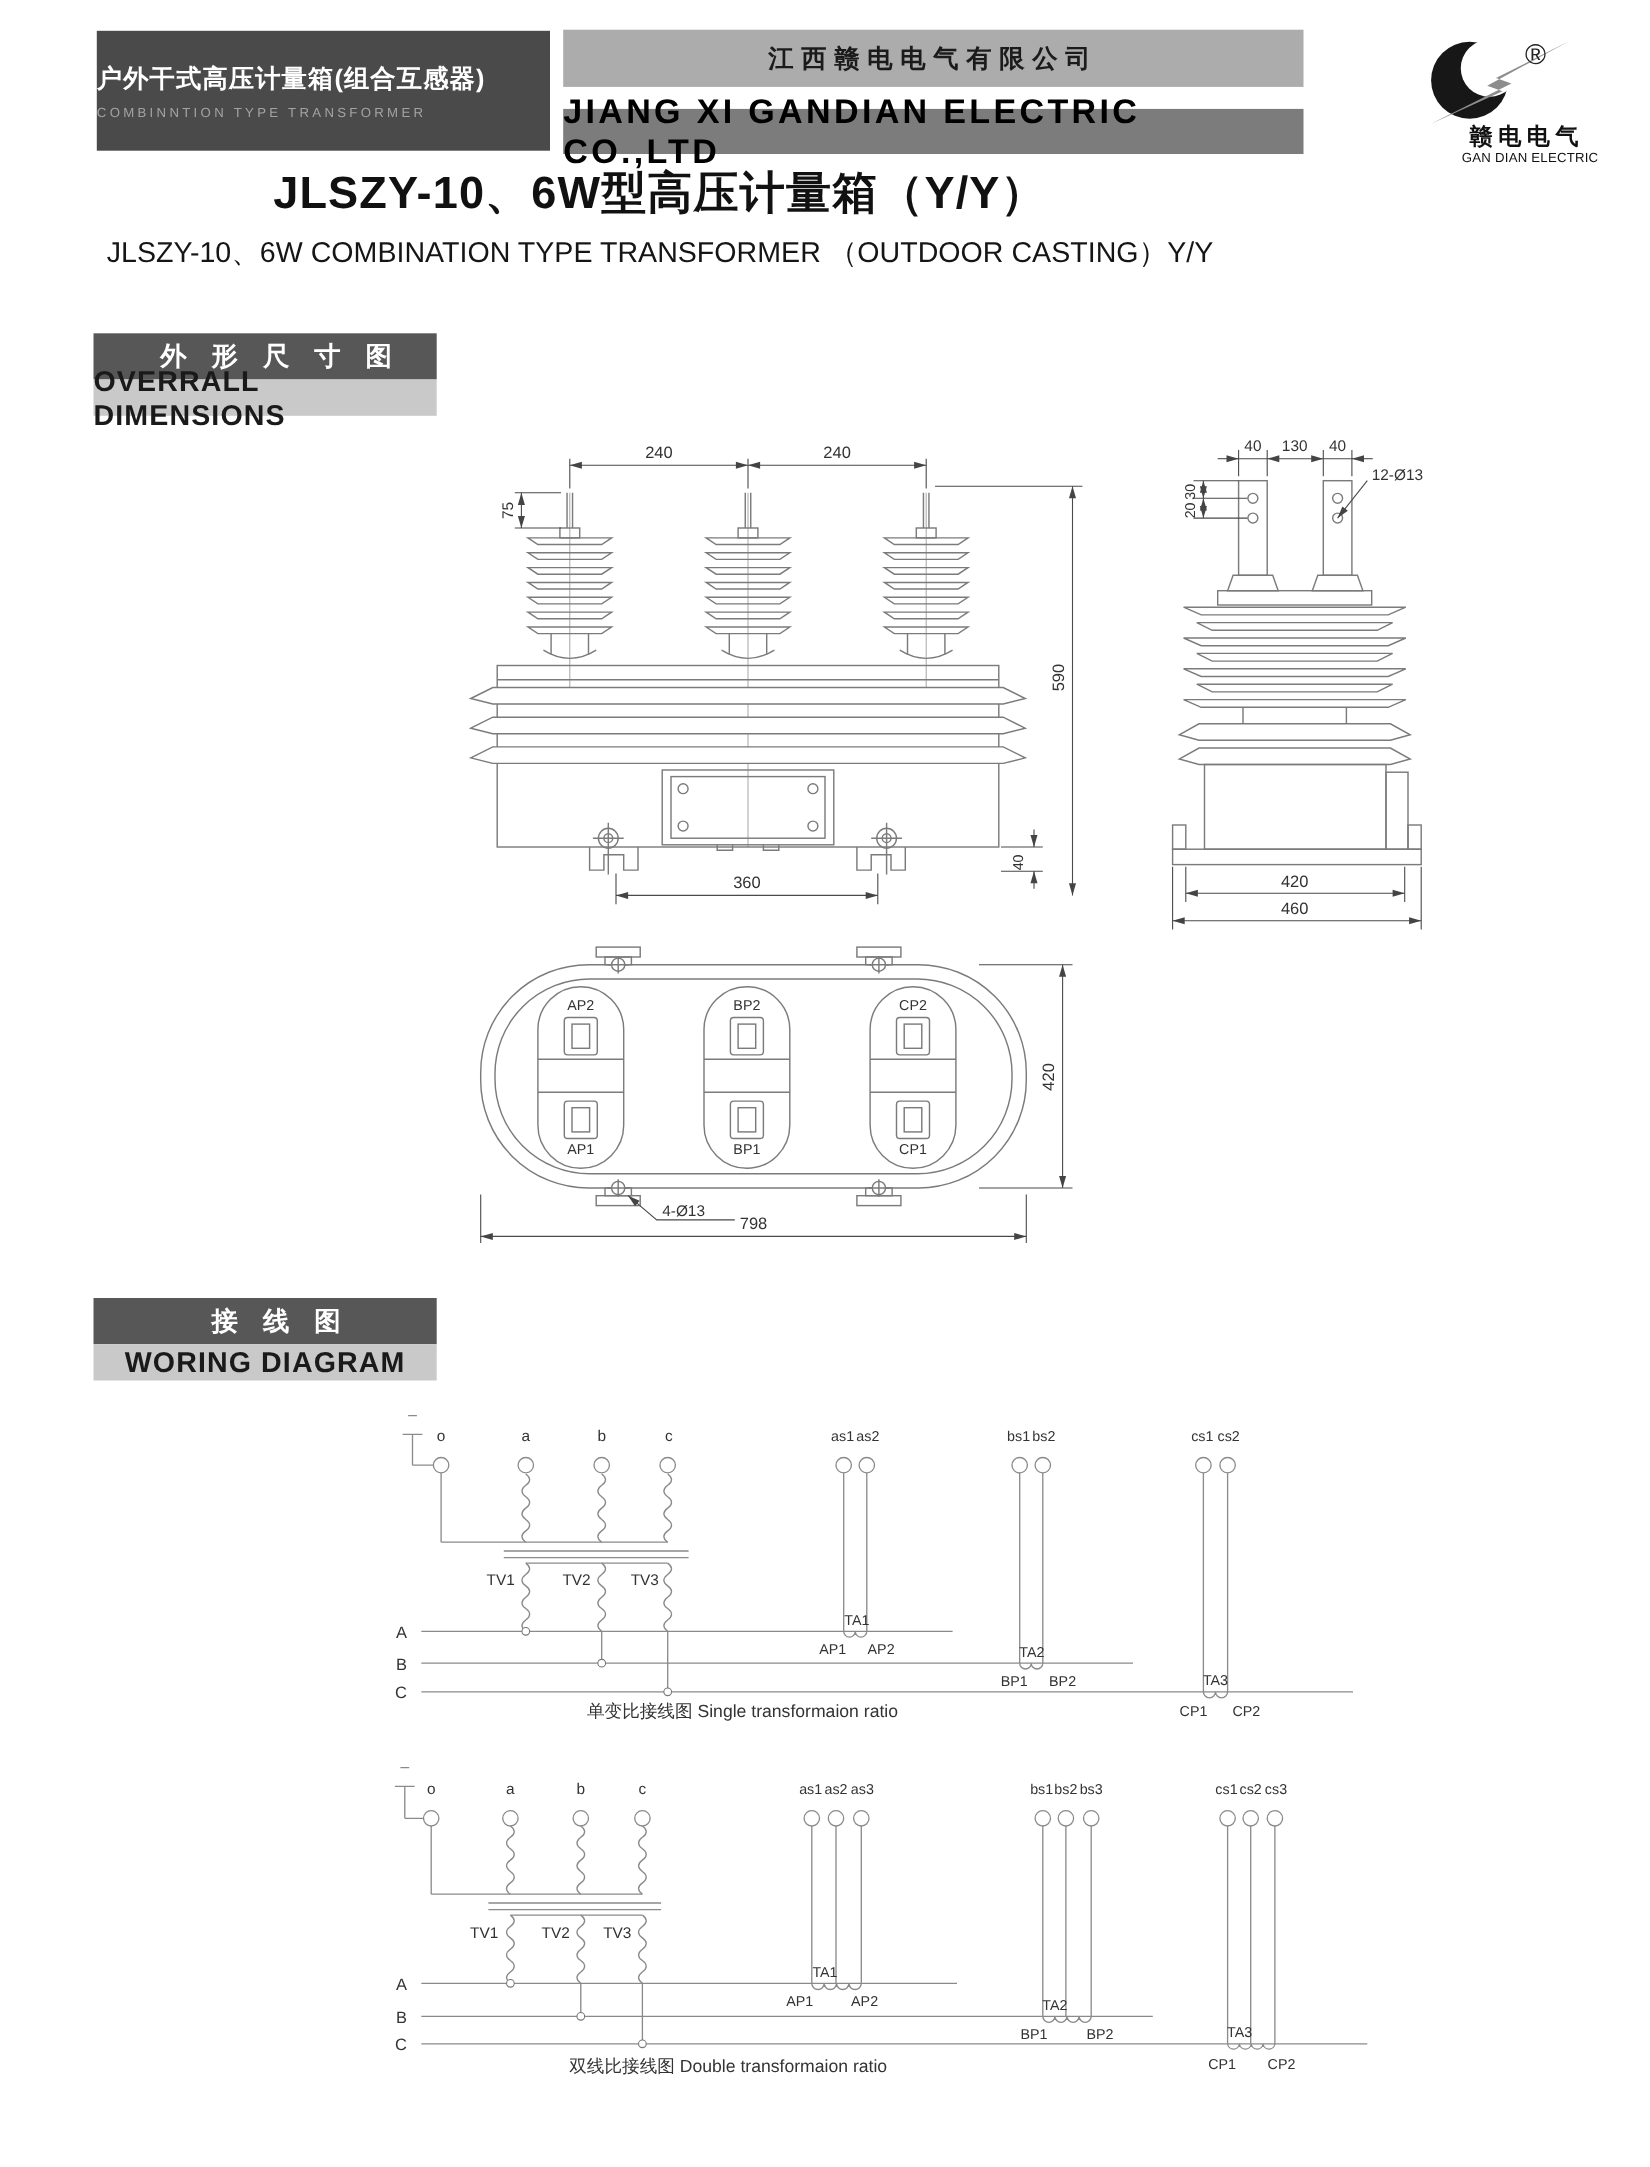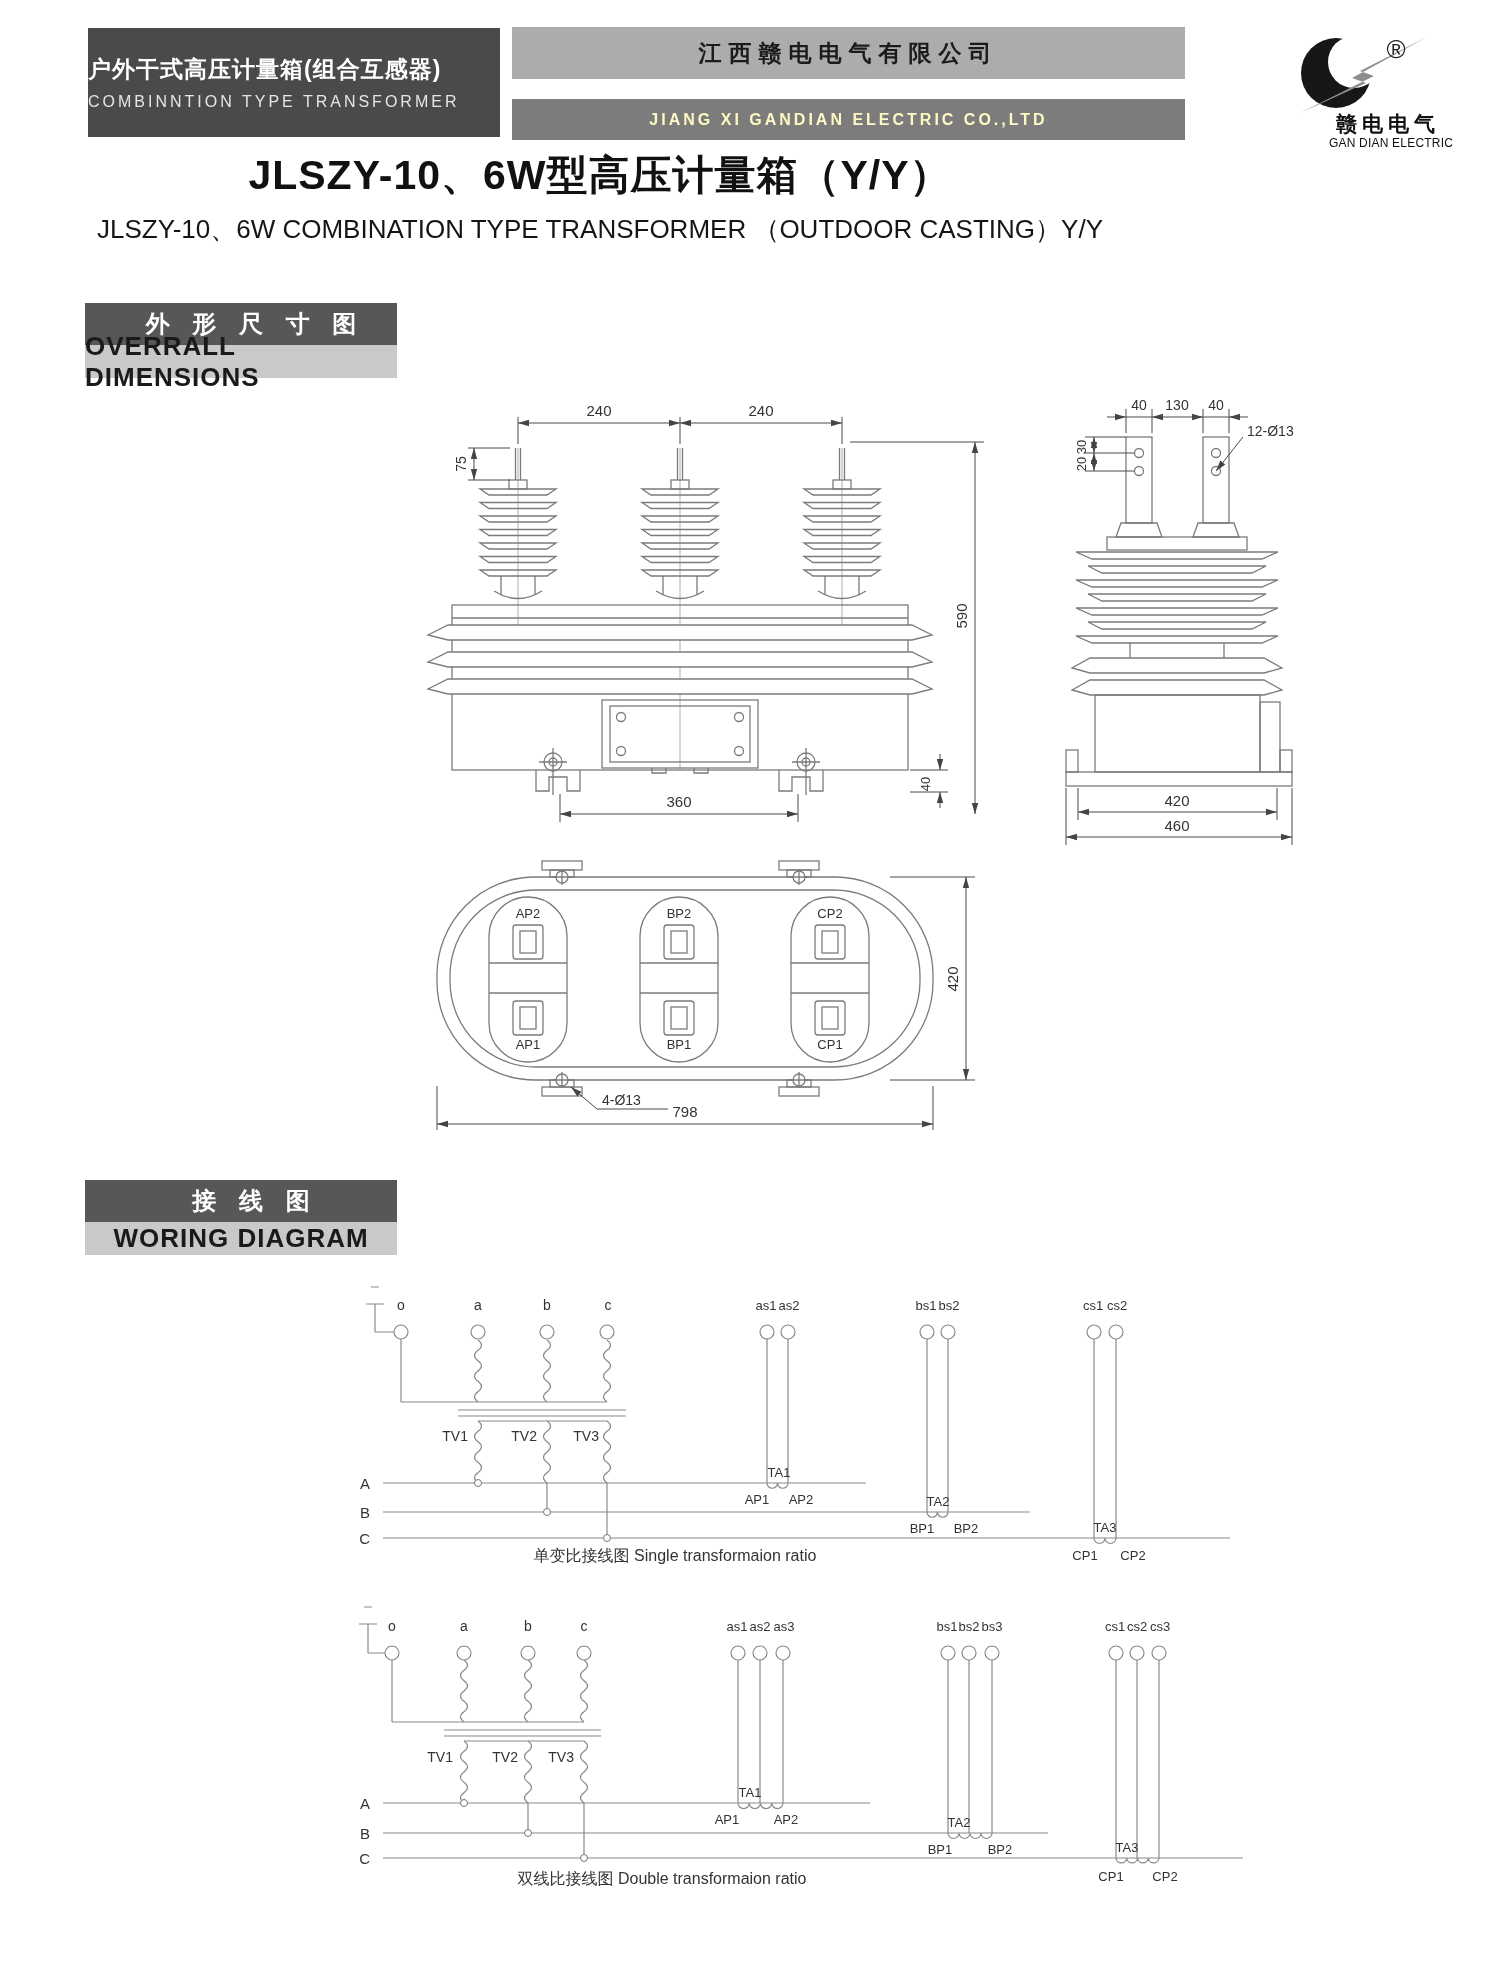--- a/index.html
+++ b/index.html
@@ -3,27 +3,27 @@
 <meta charset="utf-8">
 <style>
   html,body{margin:0;padding:0;background:#e8e8e8;}
   .page{position:relative;width:1500px;height:1970px;background:#ffffff;overflow:hidden;
         font-family:"Liberation Sans",sans-serif;color:#111;}
   .abs{position:absolute;}
   
   .banner-left{left:88px;top:28px;width:412px;height:109px;background:#4a4a4a;color:#fff;
     display:flex;flex-direction:column;justify-content:center;box-sizing:border-box;}
   .banner-left .zh{font-size:23px;font-weight:bold;letter-spacing:1px;}
-  .banner-left .en{font-size:16px;letter-spacing:3px;color:#e5e5e5;margin-top:8px;}
+  .banner-left .en{font-size:12px;letter-spacing:3px;color:#a3a3a3;margin-top:8px;}
   .banner-right-top{left:512px;top:27px;width:673px;height:52px;background:#acacac;
     display:flex;align-items:center;justify-content:center;}
   .banner-right-top .zh{font-size:23px;font-weight:bold;letter-spacing:7px;color:#1b1b1b;}
   .banner-right-bottom{left:512px;top:99px;width:673px;height:41px;background:#7c7c7c;
     display:flex;align-items:center;justify-content:center;}
-  .banner-right-bottom .en{font-size:16px;font-weight:bold;letter-spacing:3px;color:#fef9c3;}
+  .banner-right-bottom .en{font-size:31px;font-weight:bold;letter-spacing:3px;color:#000000;}
   
   .logo{left:1262px;top:20px;width:205px;height:135px;}
   
   .doc-title{left:85px;top:148px;width:1030px;text-align:center;}
   .doc-title .zh{font-size:41px;font-weight:bold;letter-spacing:1px;}
   .doc-title .en{font-size:26px;margin-top:9px;letter-spacing:0px;color:#151515;}
   
   .seclabel{left:85px;width:312px;}
   .seclabel .dark{height:42px;background:#575757;color:#fff;display:flex;align-items:center;
      justify-content:center;font-size:24px;font-weight:bold;letter-spacing:8px;padding-left:28px;}

